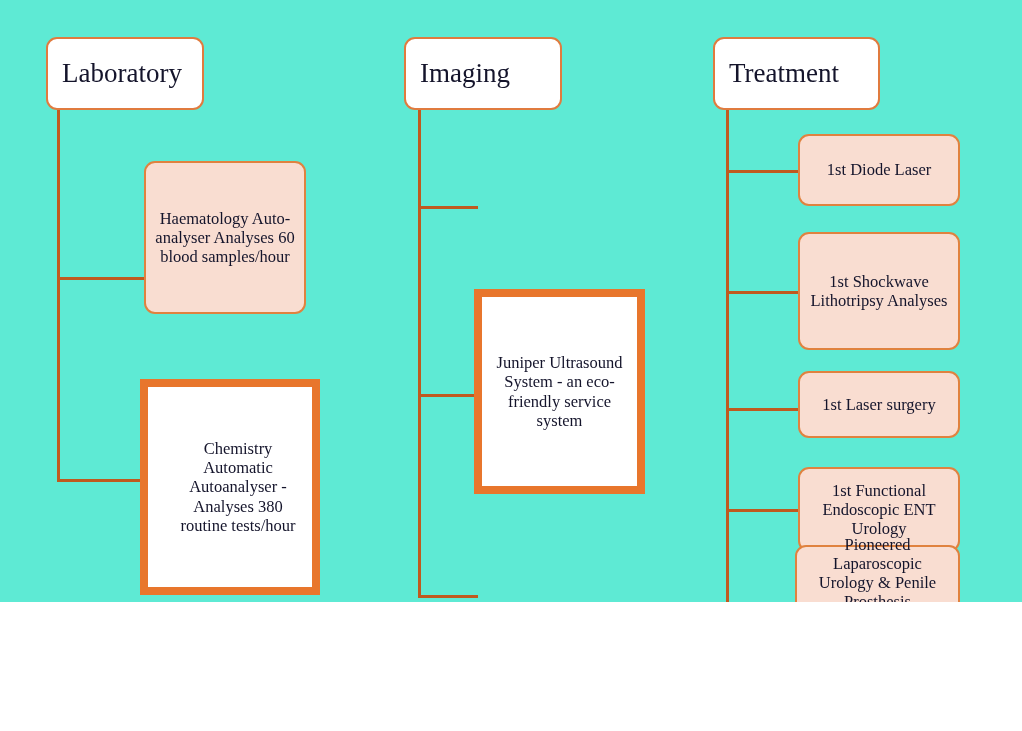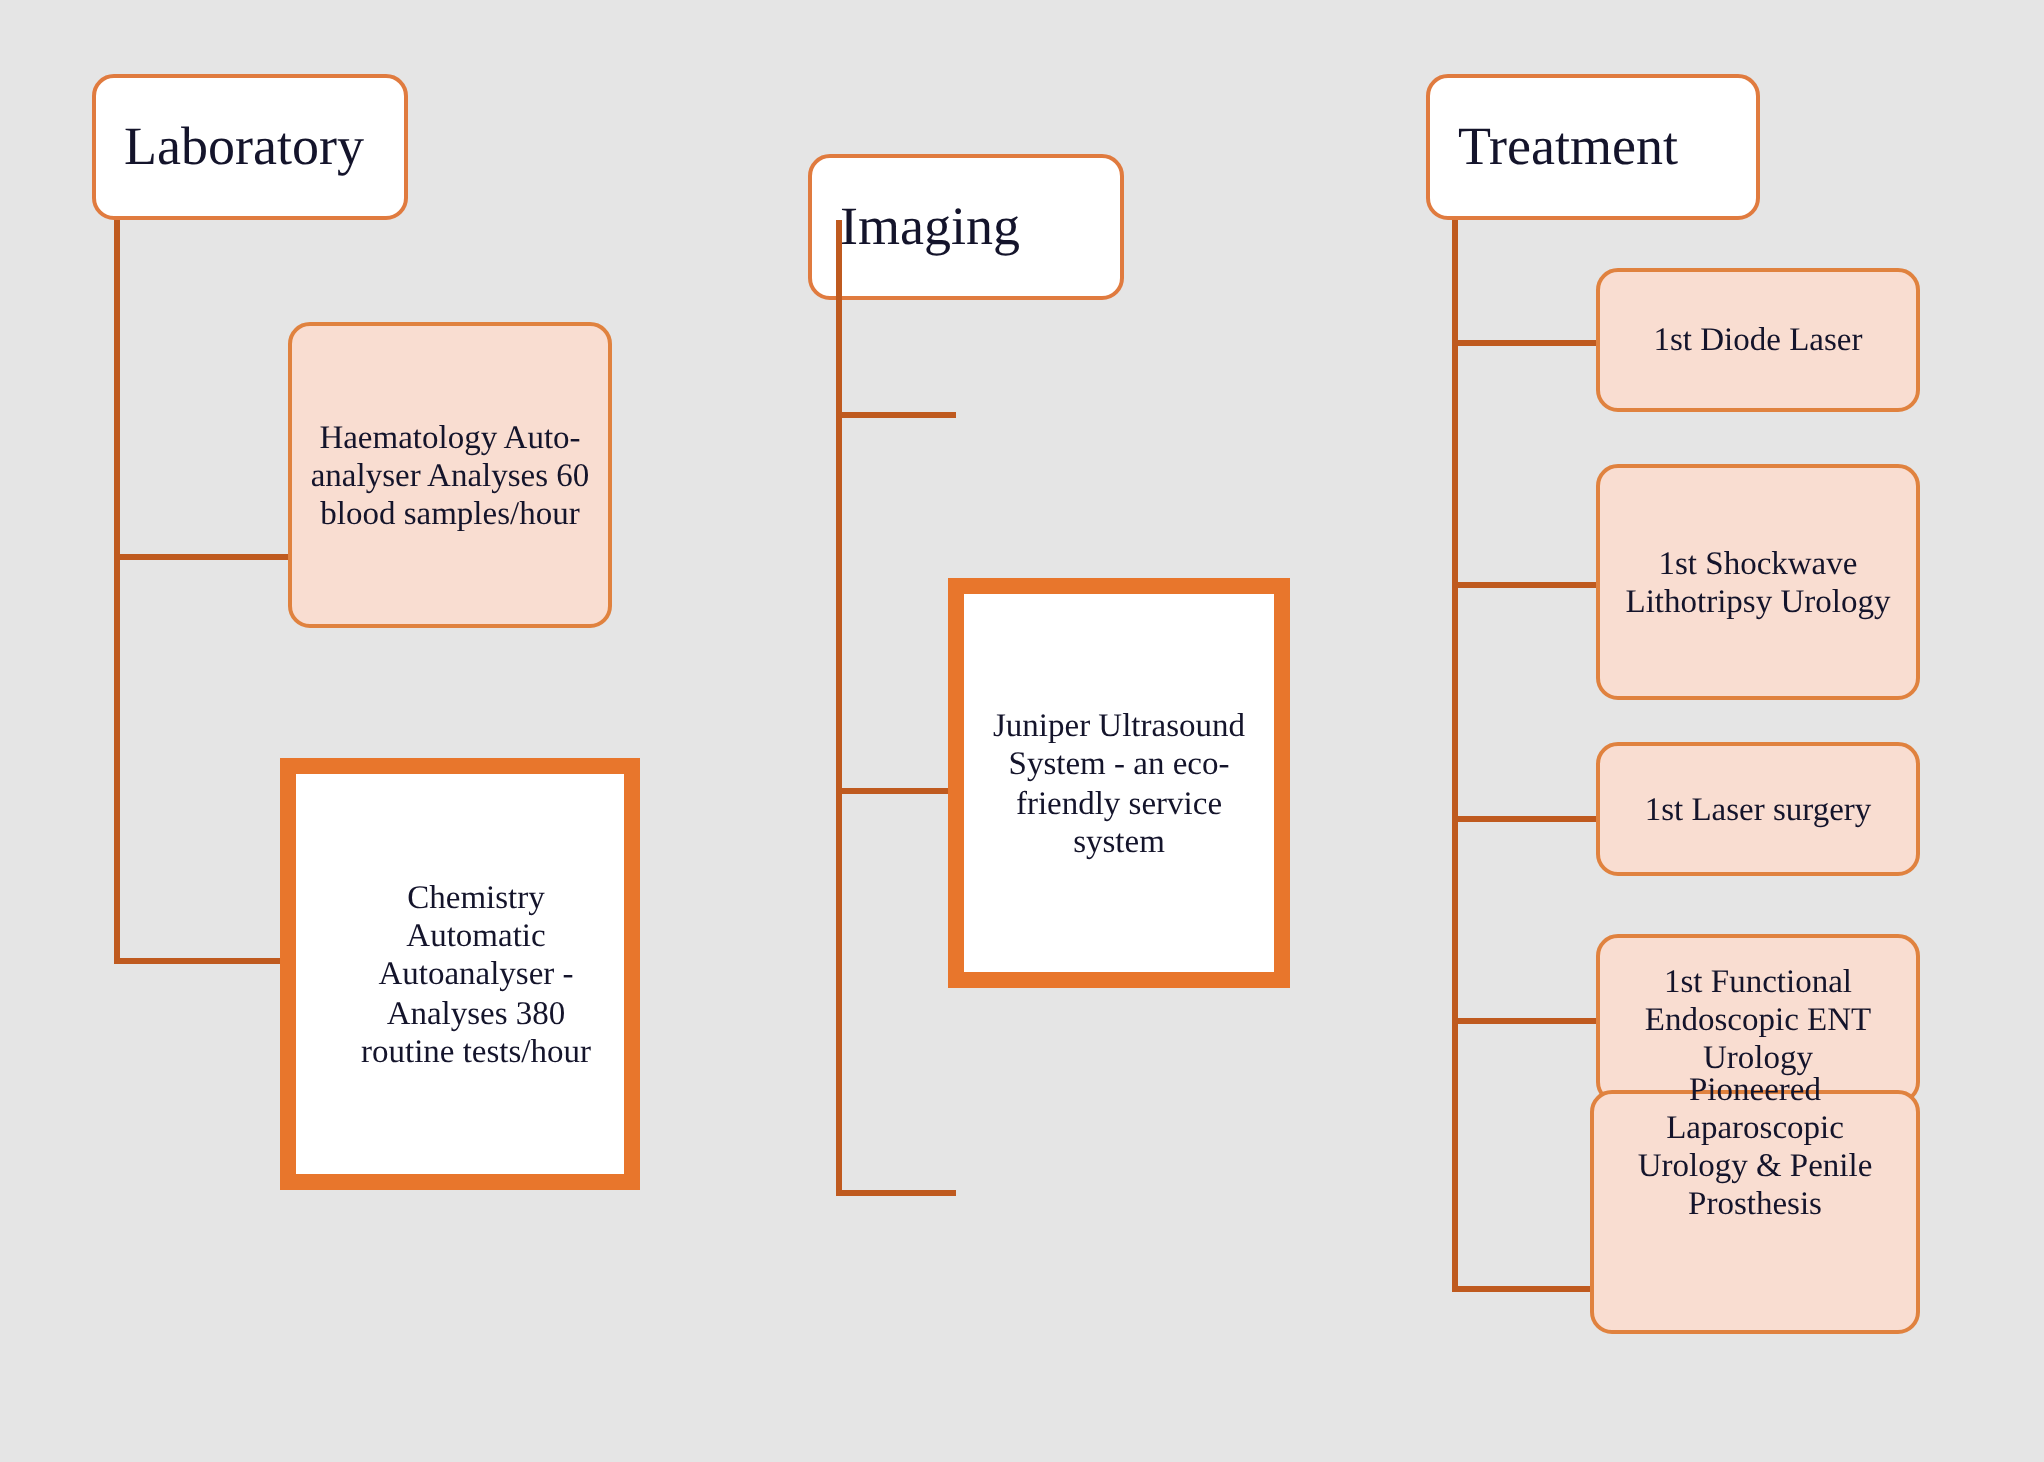--- a/index.html
+++ b/index.html
@@ -8,22 +8,22 @@
     padding: 0;
     background: #ffffff;
   }
   body {
     font-family: "Liberation Serif", "DejaVu Serif", serif;
     color: #1a1a2e;
   }
   #canvas {
     position: relative;
     width: 1022px;
-    height: 731px;
-    background: #e5e5e5;
+    height: 602px;
+    background: #5eead4;
     overflow: hidden;
   }
 
   
   .node {
     position: absolute;
     box-sizing: border-box;
     display: flex;
     align-items: center;
     justify-content: center;
@@ -88,21 +88,21 @@
   <div class="conn conn-h" style="left:57px; top:479px; width:90px;"></div>
 
   <div class="node node-item" style="left:144px; top:161px; width:162px; height:153px;">
     <span>Haematology Auto-analyser Analyses 60 blood samples/hour</span>
   </div>
 
   <div class="node node-item highlighted" style="left:140px; top:379px; width:180px; height:216px;padding-left:24px;">
     <span>Chemistry Automatic Autoanalyser - Analyses 380 routine tests/hour</span>
   </div>
 
-  <div class="node node-header" style="left:404px; top:37px; width:158px; height:73px;margin-top:40px;">
+  <div class="node node-header" style="left:404px; top:37px; width:158px; height:73px;">
     <span>Imaging</span>
   </div>
 
   <div class="conn conn-v" style="left:418px; top:110px; height:488px;"></div>
   <div class="conn conn-h" style="left:418px; top:206px; width:60px;"></div>
   <div class="conn conn-h" style="left:418px; top:394px; width:60px;"></div>
   <div class="conn conn-h" style="left:418px; top:595px; width:60px;"></div>
 
 
   <div class="node node-header" style="left:713px; top:37px; width:167px; height:73px;">
@@ -118,21 +118,21 @@
   <div class="conn conn-h" style="left:726px; top:291px; width:74px;"></div>
   <div class="conn conn-h" style="left:726px; top:408px; width:74px;"></div>
   <div class="conn conn-h" style="left:726px; top:509px; width:74px;"></div>
   <div class="conn conn-h" style="left:726px; top:643px; width:74px;"></div>
 
   <div class="node node-item" style="left:798px; top:134px; width:162px; height:72px;">
     <span>1st Diode Laser</span>
   </div>
 
   <div class="node node-item" style="left:798px; top:232px; width:162px; height:118px;">
-    <span>1st Shockwave Lithotripsy Urology</span>
+    <span>1st Shockwave Lithotripsy Analyses</span>
   </div>
 
   <div class="node node-item" style="left:798px; top:371px; width:162px; height:67px;">
     <span>1st Laser surgery</span>
   </div>
 
   <div class="node node-item" style="left:798px; top:467px; width:162px; height:85px;">
     <span>1st Functional Endoscopic ENT Urology</span>
   </div>
 

